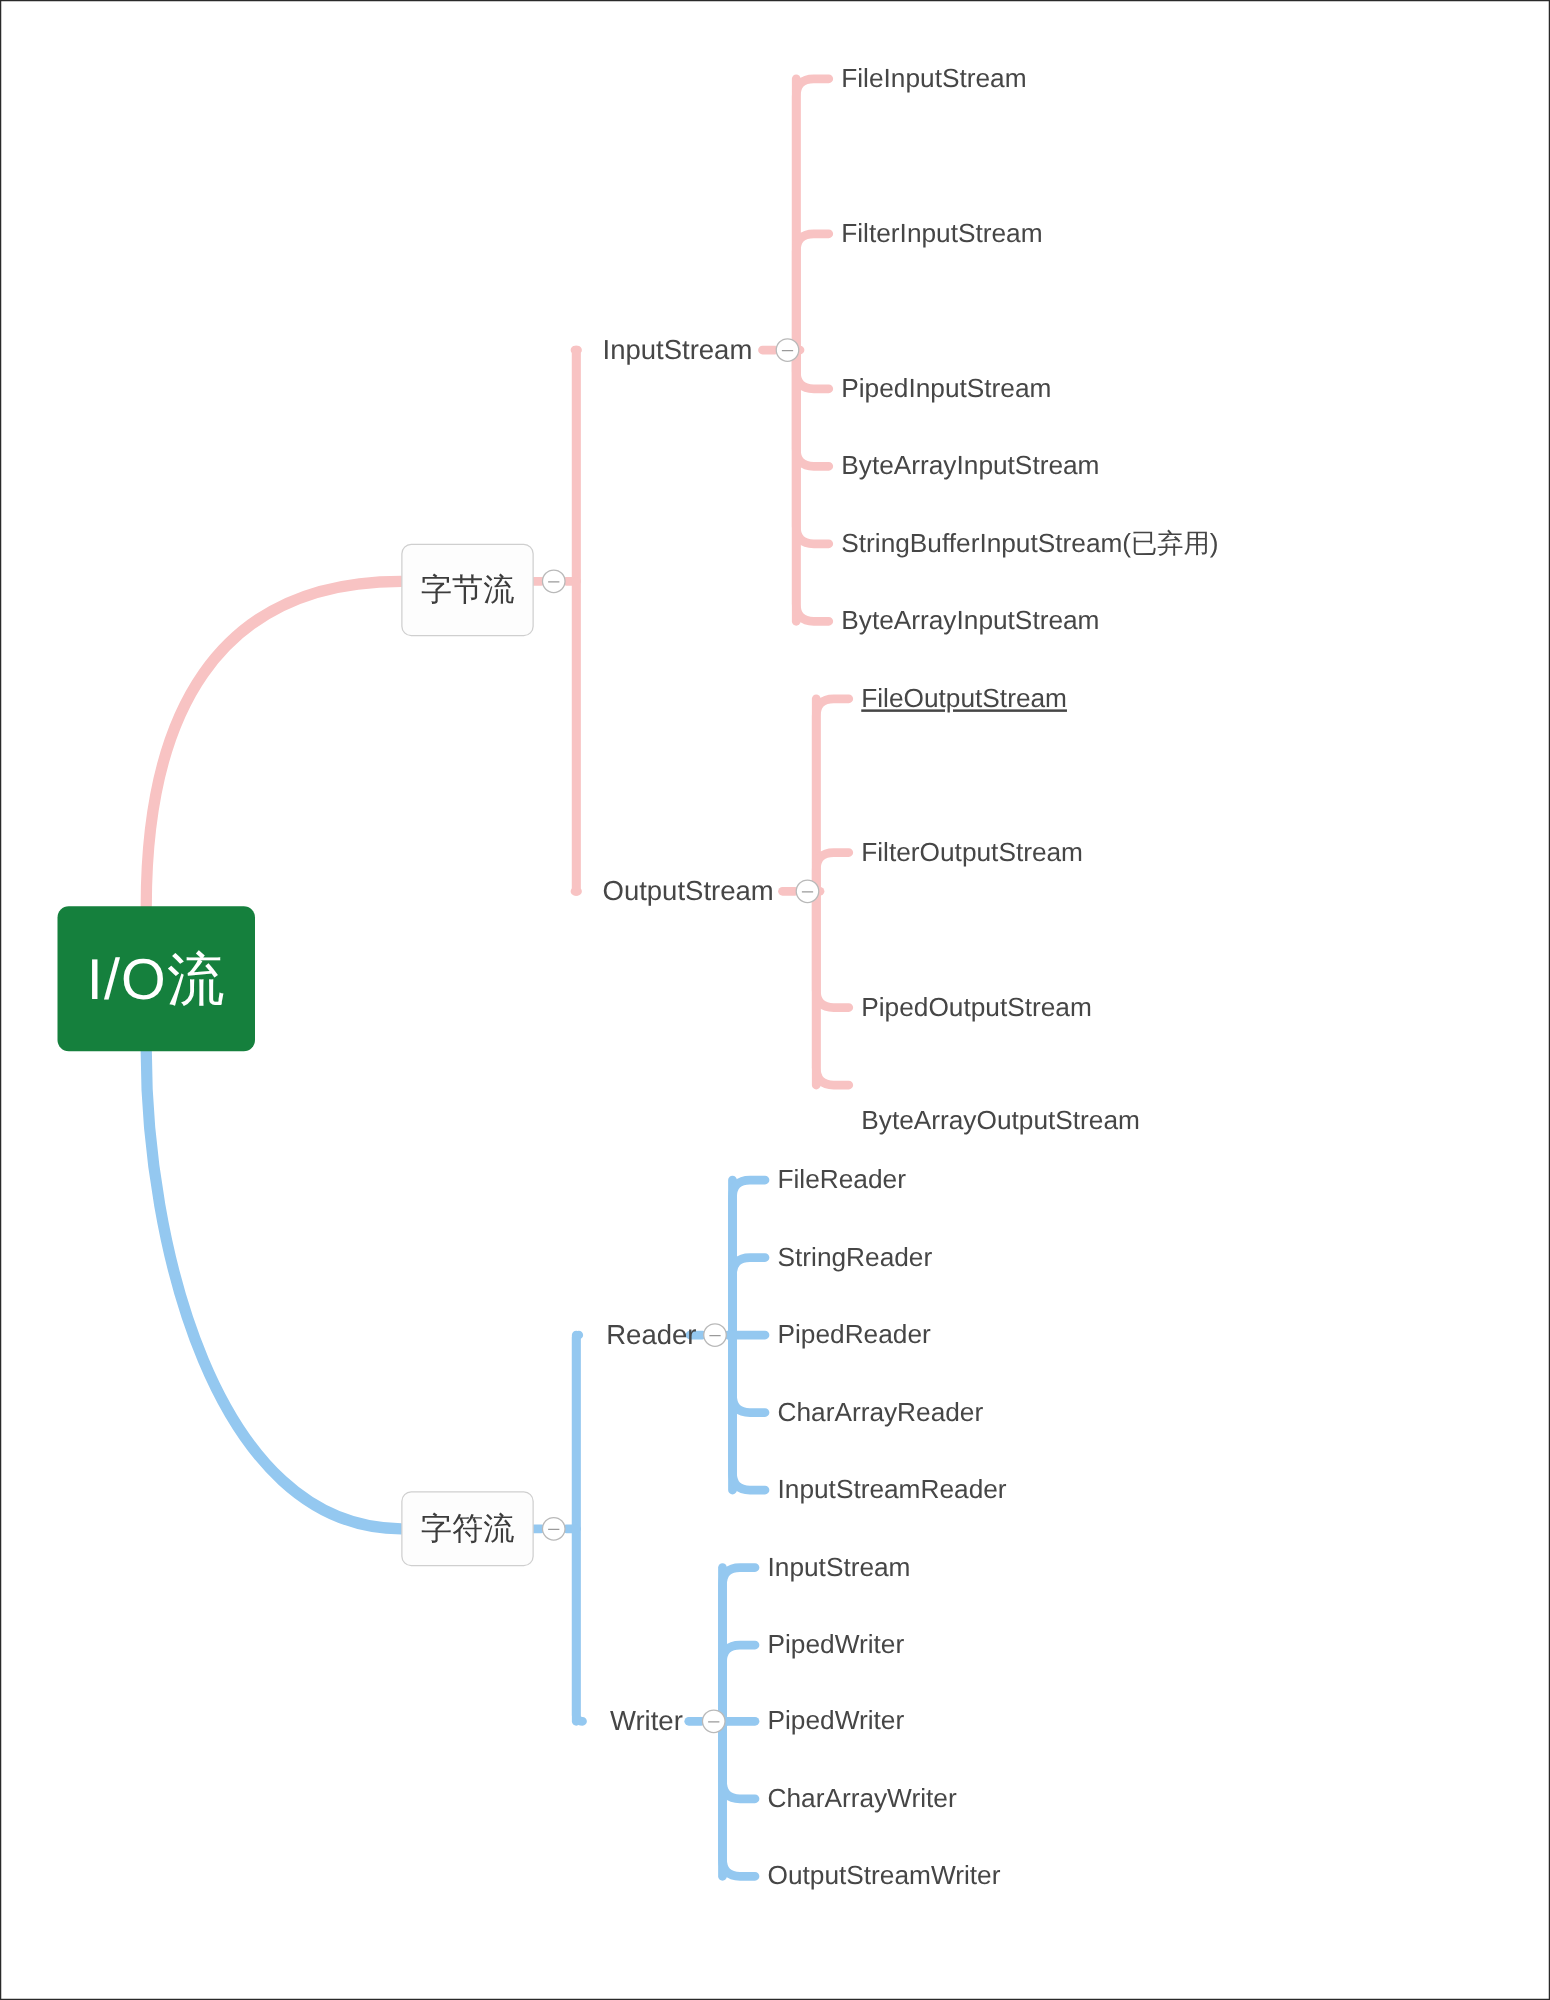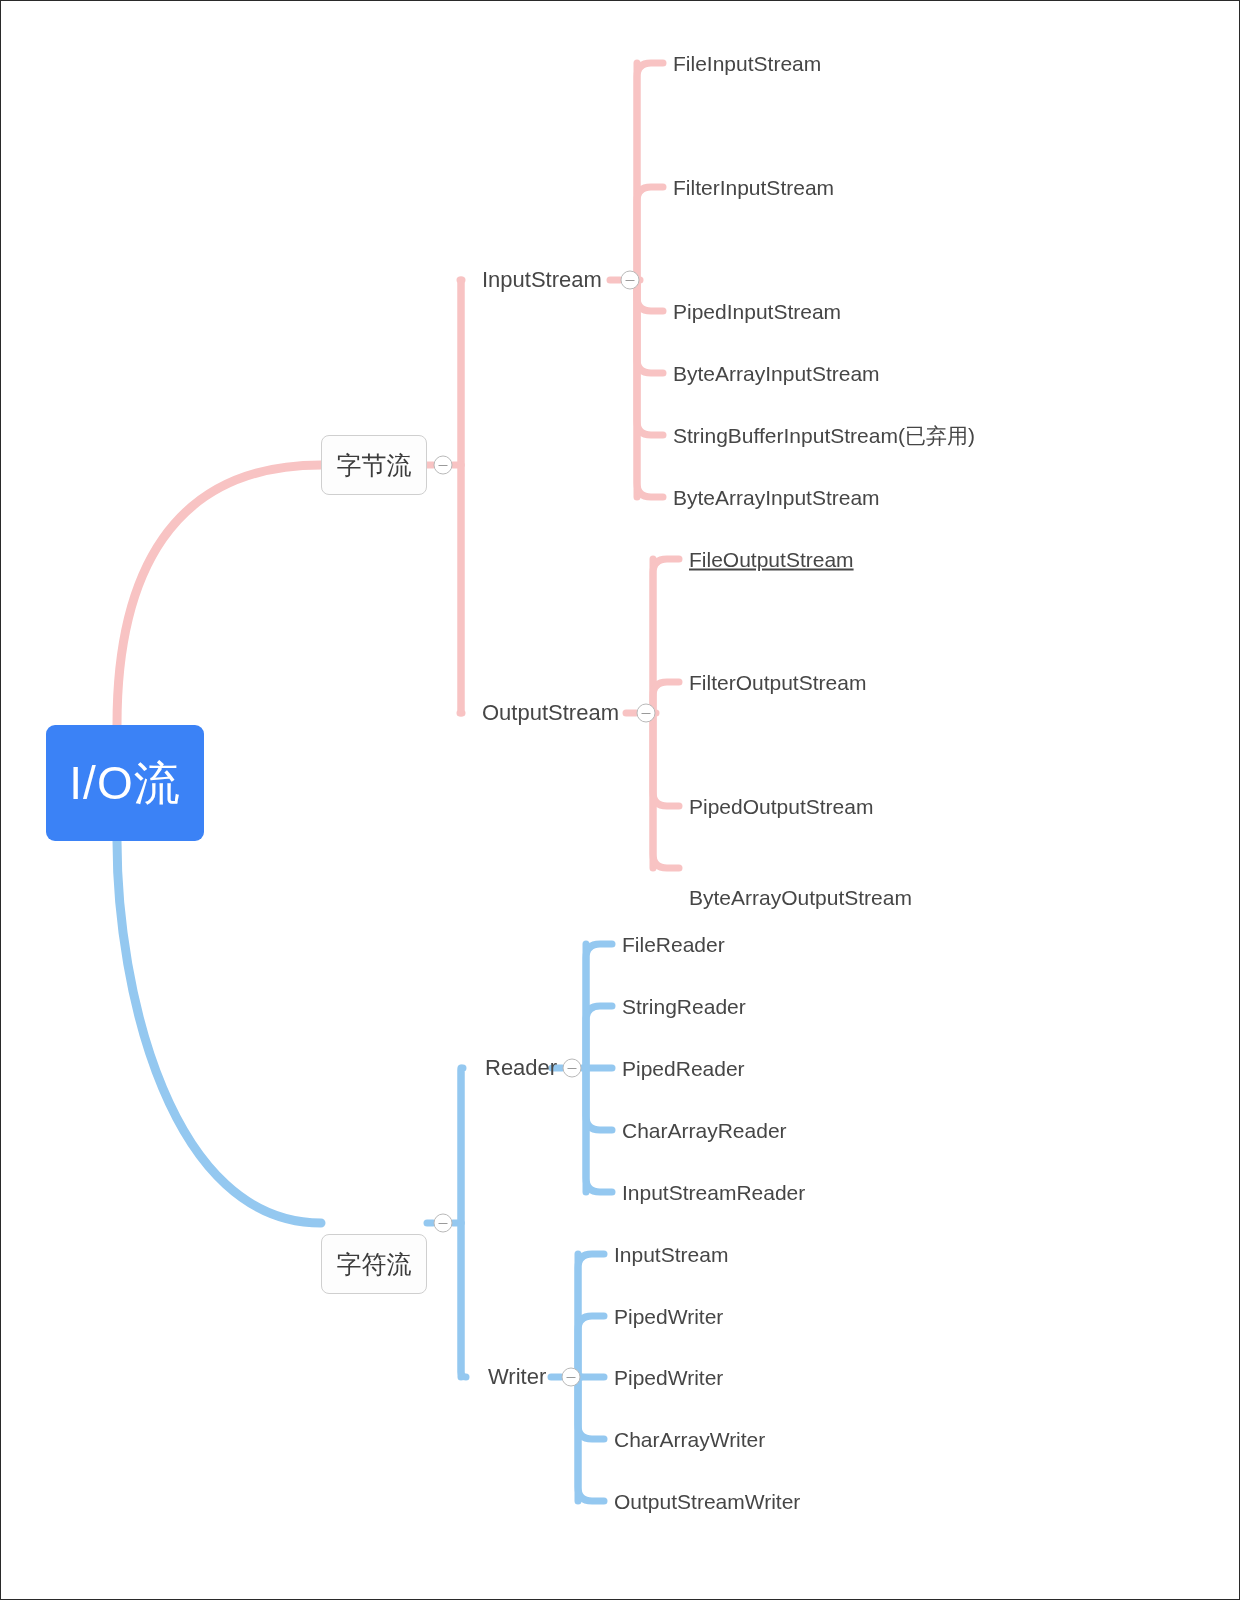--- a/index.html
+++ b/index.html
@@ -133,38 +133,38 @@
       <path d="M 550 1376 L 560 1376" stroke="#94c8f0" stroke-width="7" fill="none" stroke-linecap="round" stroke-linejoin="round"></path>
       <path d="M 580 1376 L 577 1376" stroke="#94c8f0" stroke-width="7" fill="none" stroke-linecap="round" stroke-linejoin="round"></path>
       <path d="M 577 1253 L 577 1500" stroke="#94c8f0" stroke-width="7" fill="none" stroke-linecap="round" stroke-linejoin="round"></path>
       <path d="M 577 1376 L 577 1267 Q 577 1253 591 1253 L 603 1253" stroke="#94c8f0" stroke-width="7" fill="none" stroke-linecap="round" stroke-linejoin="round"></path>
       <path d="M 577 1376 L 577 1329 Q 577 1315 591 1315 L 603 1315" stroke="#94c8f0" stroke-width="7" fill="none" stroke-linecap="round" stroke-linejoin="round"></path>
       <path d="M 577 1376 L 603 1376" stroke="#94c8f0" stroke-width="7" fill="none" stroke-linecap="round" stroke-linejoin="round"></path>
       <path d="M 577 1376 L 577 1424 Q 577 1438 591 1438 L 603 1438" stroke="#94c8f0" stroke-width="7" fill="none" stroke-linecap="round" stroke-linejoin="round"></path>
       <path d="M 577 1376 L 577 1486 Q 577 1500 591 1500 L 603 1500" stroke="#94c8f0" stroke-width="7" fill="none" stroke-linecap="round" stroke-linejoin="round"></path>
     </svg>
   <div id="nodes">
-      <div class="root-node" style="left: 45px; top: 724px; width: 158px; height: 116px; background: #3b82f6;">I/O流</div>
-      <div class="box-node" style="left: 320px; top: 434px; width: 106px; height: 60px;">字节流</div>
+      <div class="root-node" style="left: 45px; top: 724px; width: 158px; height: 116px; background: #15803d;">I/O流</div>
+      <div class="box-node" style="left: 320px; top: 434px; width: 106px; height: 74px;">字节流</div>
       <div class="toggle" style="left: 442px; top: 464px;"></div>
       <div class="leaf-node lvl2" style="left: 481px; top: 279px;">InputStream</div>
       <div class="toggle" style="left: 629px; top: 279px;"></div>
       <div class="leaf-node" style="left: 672px; top: 62px;">FileInputStream</div>
       <div class="leaf-node" style="left: 672px; top: 186px;">FilterInputStream</div>
       <div class="leaf-node" style="left: 672px; top: 310px;">PipedInputStream</div>
       <div class="leaf-node" style="left: 672px; top: 372px;">ByteArrayInputStream</div>
       <div class="leaf-node" style="left: 672px; top: 434px;">StringBufferInputStream(已弃用)</div>
       <div class="leaf-node" style="left: 672px; top: 496px;">ByteArrayInputStream</div>
       <div class="leaf-node lvl2" style="left: 481px; top: 712px;">OutputStream</div>
       <div class="toggle" style="left: 645px; top: 712px;"></div>
       <div class="leaf-node" style="left: 688px; top: 558px; text-decoration: underline;">FileOutputStream</div>
       <div class="leaf-node" style="left: 688px; top: 681px;">FilterOutputStream</div>
       <div class="leaf-node" style="left: 688px; top: 805px;">PipedOutputStream</div>
       <div class="leaf-node" style="left: 688px; top: 896px;">ByteArrayOutputStream</div>
-      <div class="box-node" style="left: 320px; top: 1233px; width: 106px; height: 60px;">字符流</div>
+      <div class="box-node" style="left: 320px; top: 1192px; width: 106px; height: 60px;">字符流</div>
       <div class="toggle" style="left: 442px; top: 1222px;"></div>
       <div class="leaf-node lvl2" style="left: 484px; top: 1067px;">Reader</div>
       <div class="toggle" style="left: 571px; top: 1067px;"></div>
       <div class="leaf-node" style="left: 621px; top: 943px;">FileReader</div>
       <div class="leaf-node" style="left: 621px; top: 1005px;">StringReader</div>
       <div class="leaf-node" style="left: 621px; top: 1067px;">PipedReader</div>
       <div class="leaf-node" style="left: 621px; top: 1129px;">CharArrayReader</div>
       <div class="leaf-node" style="left: 621px; top: 1191px;">InputStreamReader</div>
       <div class="leaf-node lvl2" style="left: 487px; top: 1376px;">Writer</div>
       <div class="toggle" style="left: 570px; top: 1376px;"></div>

